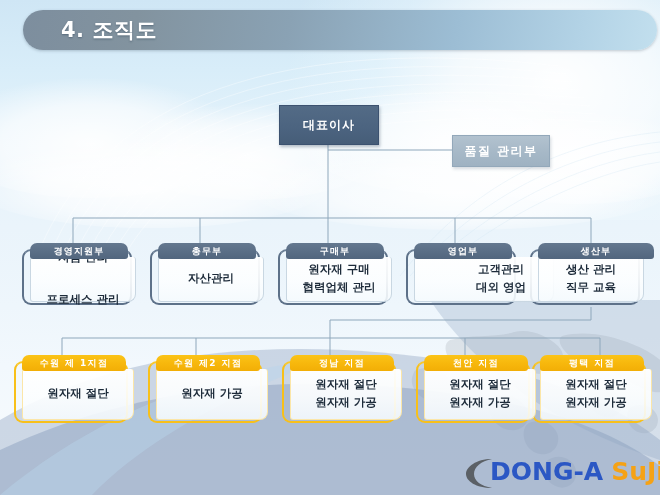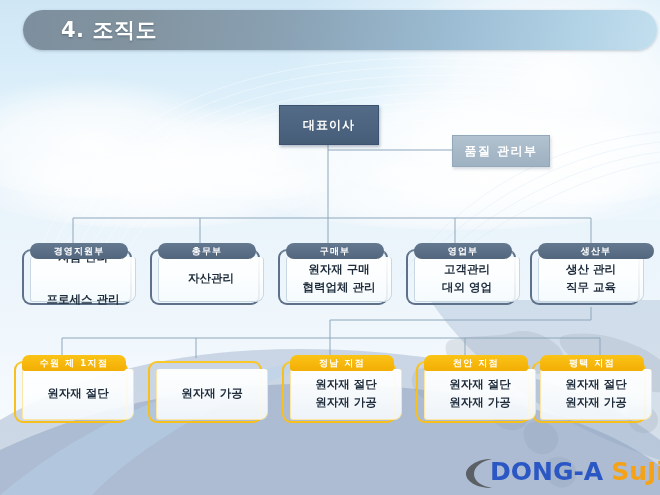--- a/index.html
+++ b/index.html
@@ -158,21 +158,20 @@
     font-size: 11.5px;
     font-weight: bold;
     color: #1d2b3a;
     line-height: 1.55;
     white-space: nowrap;
   }
 
   
   .dept .tab {
     background: linear-gradient(180deg, #64788f 0%, #5a6e86 55%, #52667e 100%);
-    border-radius: 8px;
   }
   .dept .frame {
     border: 2px solid #5d7governor;
   }
   .dept .frame {
     border: 2px solid #5d7189;
     border-top-color: #6b7f96;
   }
   .dept .body { border: 1px solid #c9d7e2; border-top: none; }
 
@@ -326,21 +325,21 @@
     <div class="tab" style="width:98px;">구매부</div>
     <div class="body" style="width:104px; height:44px;">
       <div class="line">원자재 구매</div>
       <div class="line">협력업체 관리</div>
     </div>
   </div>
 
   <div class="node dept" style="left:406px; top:243px; width:118px; height:62px;">
     <div class="frame" style="width:106px; height:52px;"></div>
     <div class="tab" style="width:98px;">영업부</div>
-    <div class="body" style="width:104px; height:44px;">
+    <div class="body" style="width:104px; height:44px;padding-left:34px;">
       <div class="line">고객관리</div>
       <div class="line">대외 영업</div>
     </div>
   </div>
 
   <div class="node dept" style="left:530px; top:243px; width:118px; height:62px;">
     <div class="frame" style="width:106px; height:52px;"></div>
     <div class="tab" style="width:116px;">생산부</div>
     <div class="body" style="width:104px; height:44px;">
       <div class="line">생산 관리</div>
@@ -351,20 +350,21 @@
   <div class="node branch" style="left:14px;  top:355px; width:124px; height:68px;">
     <div class="frame" style="width:110px; height:58px;"></div>
     <div class="tab" style="width:104px;">수원 제 1지점</div>
     <div class="body" style="width:110px; height:50px;">
       <div class="line">원자재 절단</div>
     </div>
   </div>
 
   <div class="node branch" style="left:148px; top:355px; width:124px; height:68px;">
     <div class="frame" style="width:110px; height:58px;"></div>
+    <div class="tab" style="width:104px;">수원 제2 지점</div>
     <div class="body" style="width:110px; height:50px;">
       <div class="line">원자재 가공</div>
     </div>
   </div>
 
   <div class="node branch" style="left:282px; top:355px; width:124px; height:68px;">
     <div class="frame" style="width:110px; height:58px;"></div>
     <div class="tab" style="width:104px;">정남 지점</div>
     <div class="body" style="width:110px; height:50px;">
       <div class="line">원자재 절단</div>

